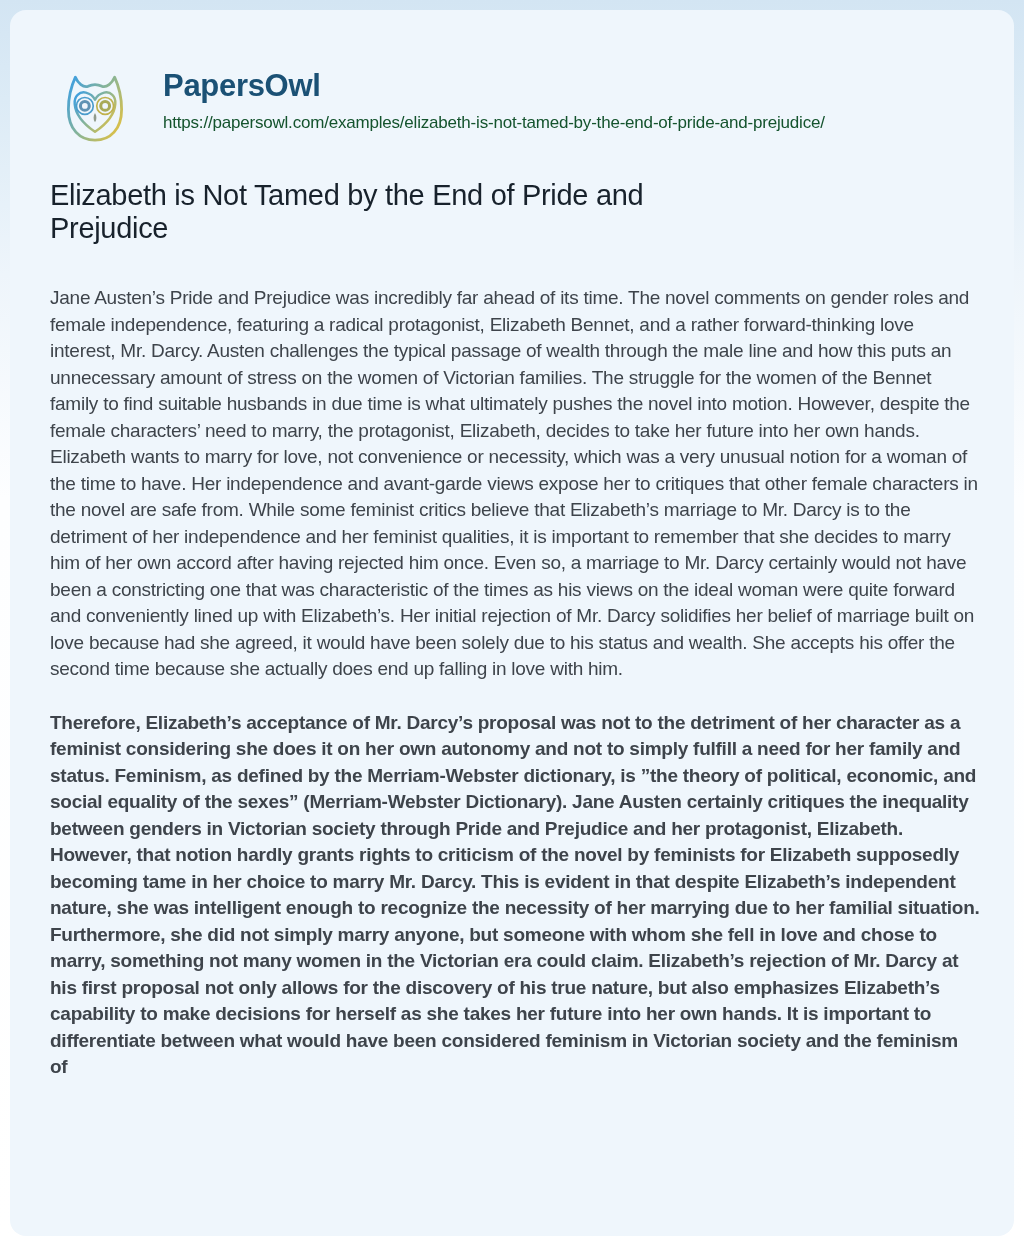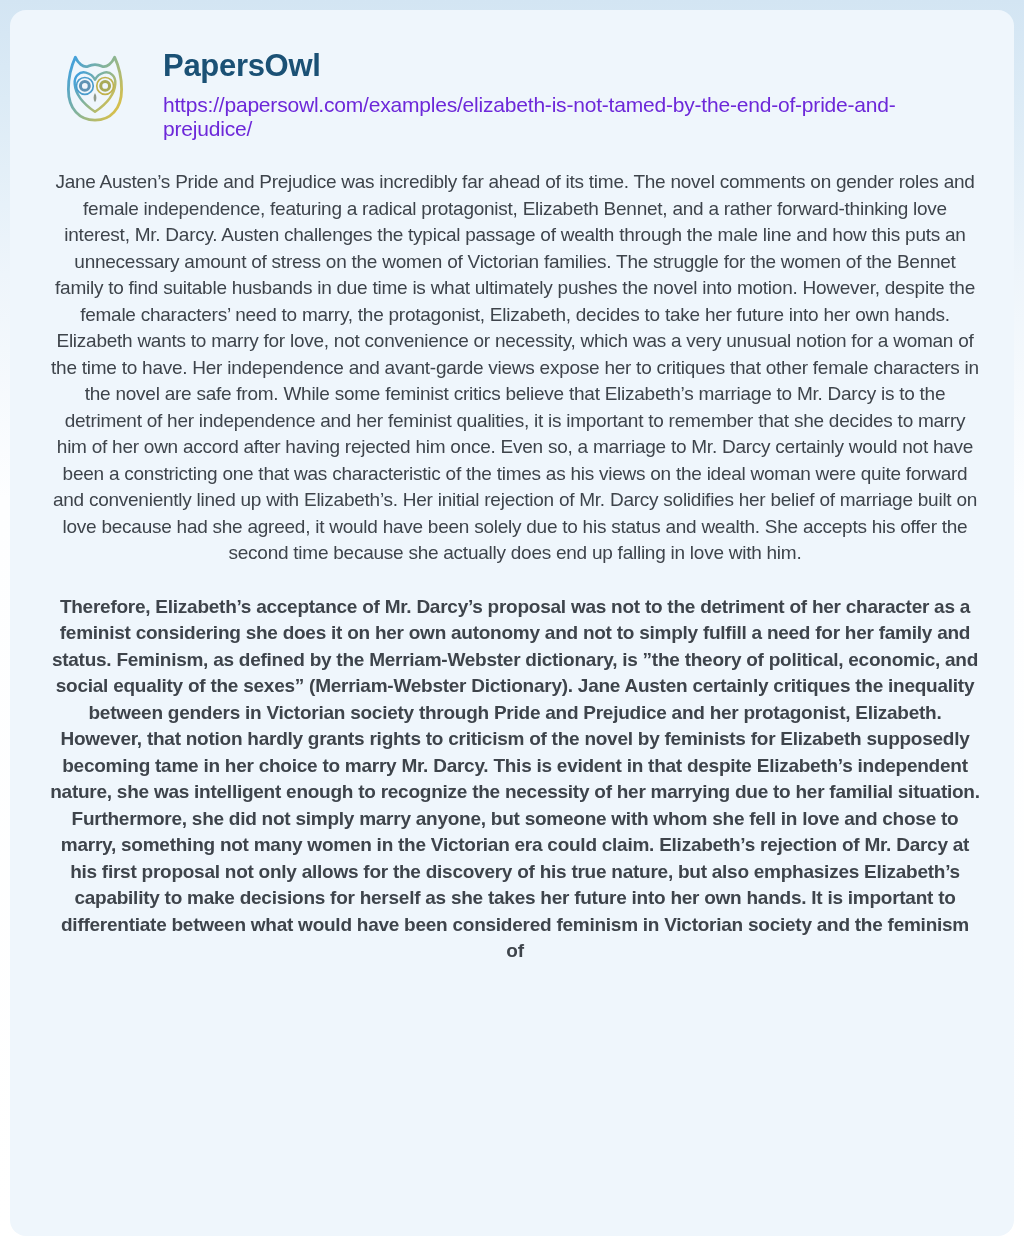--- a/index.html
+++ b/index.html
@@ -16,21 +16,21 @@
   }
   .card {
     position: absolute;
     left: 10px;
     top: 10px;
     width: 1004px;
     height: 1226px;
     background: #eff6fc;
     border-radius: 16px;
     box-sizing: border-box;
-    padding: 38px 47px 0 40px;
+    padding: 58px 47px 0 40px;
   }
   .site-header {
     display: flex;
     align-items: flex-start;
     gap: 33px;
     margin-left: 10px;
   }
   .logo-wrap {
     width: 70px;
     height: 80px;
@@ -46,39 +46,38 @@
   }
   .brand-name {
     font-size: 31px;
     font-weight: bold;
     color: #1b5175;
     letter-spacing: -0.3px;
     line-height: 1.1;
   }
   .source-url {
     margin-top: 10px;
-    font-size: 21px;
-    color: #6d28d9;
+    font-size: 17px;
+    color: #14532d;
     letter-spacing: -0.2px;
     text-decoration: none;
     display: inline-block;
   }
   .article-title {
     margin: 31px 0 0 0;
     max-width: 700px;
     font-size: 29px;
     font-weight: 400;
     line-height: 33px;
     color: #18222c;
     letter-spacing: -0.3px;
   }
   .article-body {
-    margin-top: 28px;
+    margin-top: 40px;
     width: 930px;
-    text-align: center;
   }
   .article-body p {
     margin: 0;
     font-size: 19px;
     line-height: 26.5px;
     color: #3e444b;
     letter-spacing: -0.25px;
   }
   .article-body p + p {
     margin-top: 27px;
@@ -127,19 +126,20 @@
         <path d="M 50 63 C 47.3 67, 47.3 72.5, 50 76.5 C 52.7 72.5, 52.7 67, 50 63 Z" fill="#8f9a8c"></path>
       </svg>
     </div>
     <div class="brand-block">
       <div class="brand-name">PapersOwl</div>
       <a class="source-url" href="#">https://papersowl.com/examples/elizabeth-is-not-tamed-by-the-end-of-pride-and-prejudice/</a>
     </div>
   </header>
 
   <main>
+    <h1 class="article-title">Elizabeth is Not Tamed by the End of Pride and Prejudice</h1>
     <div class="article-body">
       <p>Jane Austen’s Pride and Prejudice was incredibly far ahead of its time. The novel comments on gender roles and female independence, featuring a radical protagonist, Elizabeth Bennet, and a rather forward-thinking love interest, Mr. Darcy. Austen challenges the typical passage of wealth through the male line and how this puts an unnecessary amount of stress on the women of Victorian families. The struggle for the women of the Bennet family to find suitable husbands in due time is what ultimately pushes the novel into motion. However, despite the female characters’ need to marry, the protagonist, Elizabeth, decides to take her future into her own hands. Elizabeth wants to marry for love, not convenience or necessity, which was a very unusual notion for a woman of the time to have. Her independence and avant-garde views expose her to critiques that other female characters in the novel are safe from. While some feminist critics believe that Elizabeth’s marriage to Mr. Darcy is to the detriment of her independence and her feminist qualities, it is important to remember that she decides to marry him of her own accord after having rejected him once. Even so, a marriage to Mr. Darcy certainly would not have been a constricting one that was characteristic of the times as his views on the ideal woman were quite forward and conveniently lined up with Elizabeth’s. Her initial rejection of Mr. Darcy solidifies her belief of marriage built on love because had she agreed, it would have been solely due to his status and wealth. She accepts his offer the second time because she actually does end up falling in love with him.</p>
       <p>Therefore, Elizabeth’s acceptance of Mr. Darcy’s proposal was not to the detriment of her character as a feminist considering she does it on her own autonomy and not to simply fulfill a need for her family and status. Feminism, as defined by the Merriam-Webster dictionary, is ”the theory of political, economic, and social equality of the sexes” (Merriam-Webster Dictionary). Jane Austen certainly critiques the inequality between genders in Victorian society through Pride and Prejudice and her protagonist, Elizabeth. However, that notion hardly grants rights to criticism of the novel by feminists for Elizabeth supposedly becoming tame in her choice to marry Mr. Darcy. This is evident in that despite Elizabeth’s independent nature, she was intelligent enough to recognize the necessity of her marrying due to her familial situation. Furthermore, she did not simply marry anyone, but someone with whom she fell in love and chose to marry, something not many women in the Victorian era could claim. Elizabeth’s rejection of Mr. Darcy at his first proposal not only allows for the discovery of his true nature, but also emphasizes Elizabeth’s capability to make decisions for herself as she takes her future into her own hands. It is important to differentiate between what would have been considered feminism in Victorian society and the feminism of</p>
     </div>
   </main>
 
 </div>
 
 </body></html>

